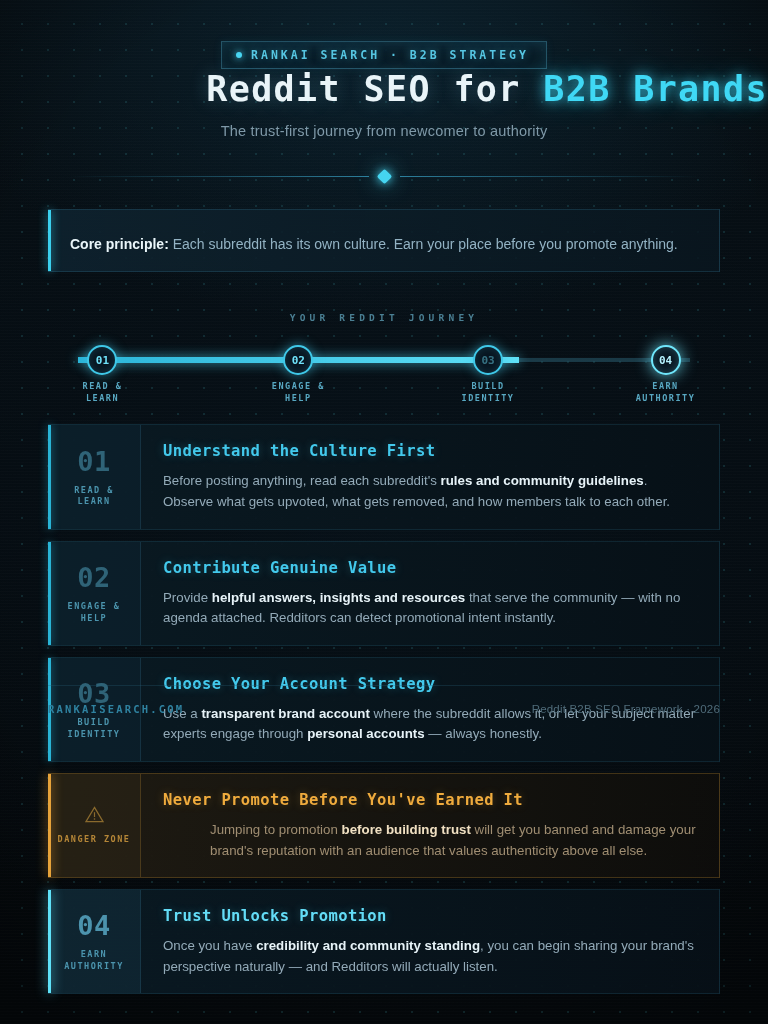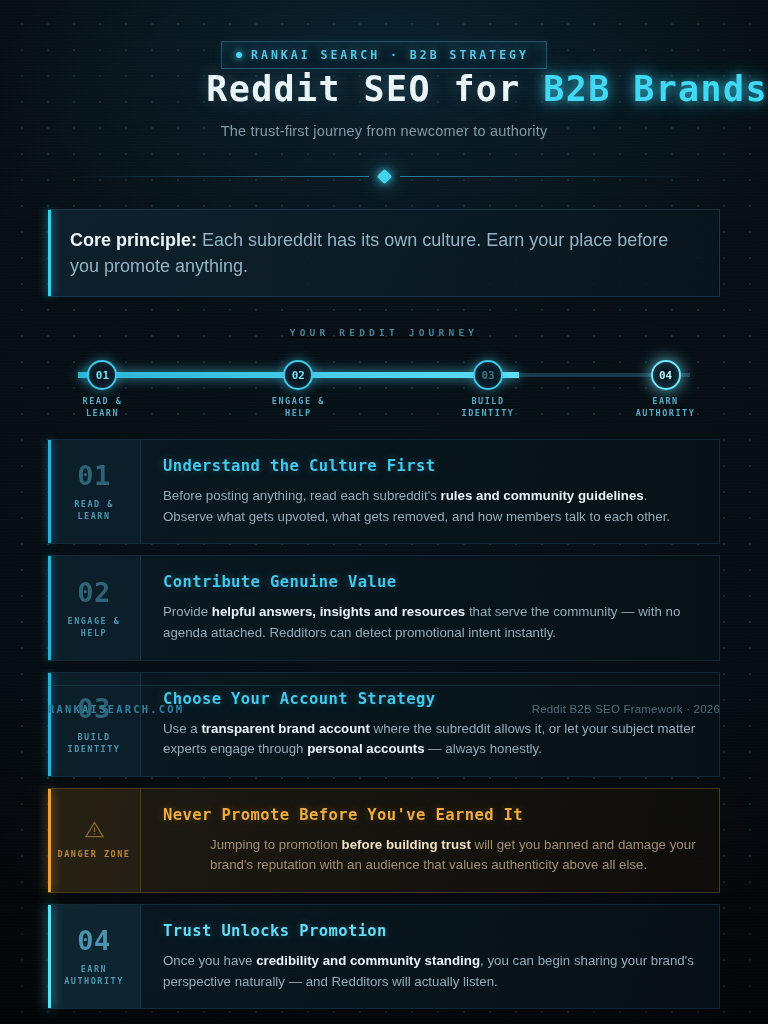--- a/index.html
+++ b/index.html
@@ -101,25 +101,25 @@
     position:relative;
     background:linear-gradient(90deg, rgba(14,34,46,0.92) 0%, rgba(9,22,31,0.85) 100%);
     border:1px solid rgba(45,110,135,0.30);
     border-left:none;
     padding:17px 22px 17px 22px;
   }
   .principle::before {
     content:""; position:absolute; left:0; top:0; bottom:0; width:3px;
     background:#3bd0ee; box-shadow:0 0 10px rgba(59,208,238,0.8);
   }
-  .principle-text { font-size:18px; color:#93b3c4; line-height:1.45; }
+  .principle-text { font-size:14px; color:#93b3c4; line-height:1.45;margin-top:7px; }
   .principle-text b { color:#eaf6fa; font-weight:bold; }
 
   
-  .journey { margin:30px 0 0 0; position:relative; height:84px;text-decoration:underline; }
+  .journey { margin:40px 0 0 0; position:relative; height:84px; }
   .journey-caption {
     text-align:center;
     font-family:"DejaVu Sans Mono", monospace;
     font-size:9.5px; letter-spacing:4.2px; font-weight:bold;
     color:#4a7f93;
   }
   .track-wrap { position:relative; margin:13px 78px 0 78px; height:56px; }
   .track-base {
     position:absolute; left:0; right:0; top:22px; height:4px;
     background:rgba(42,92,112,0.55);

